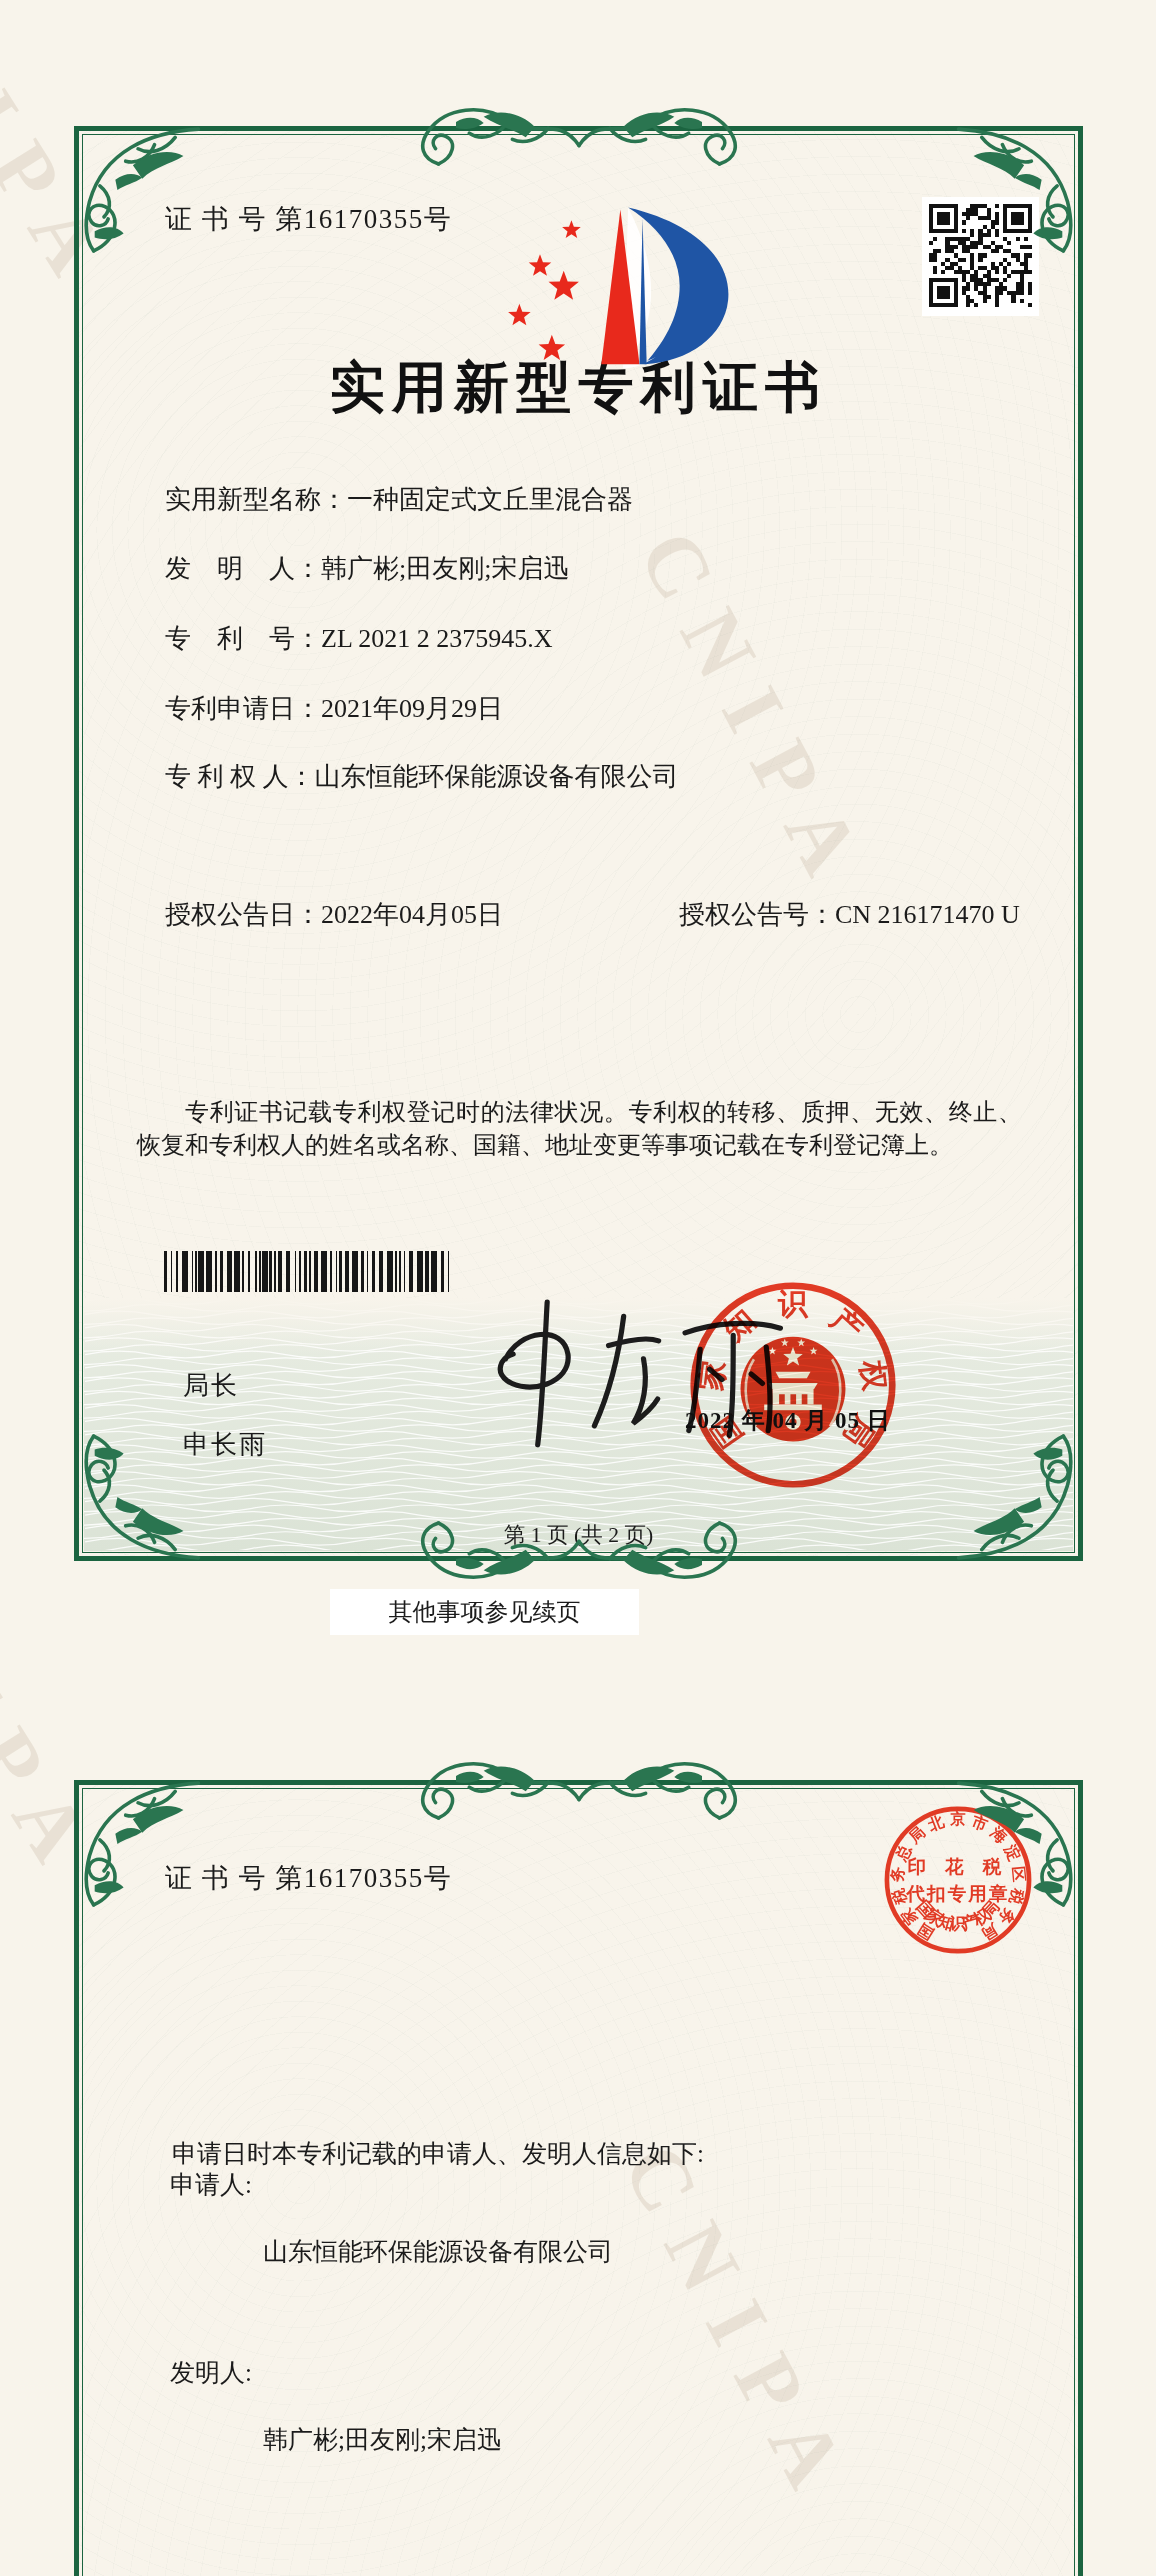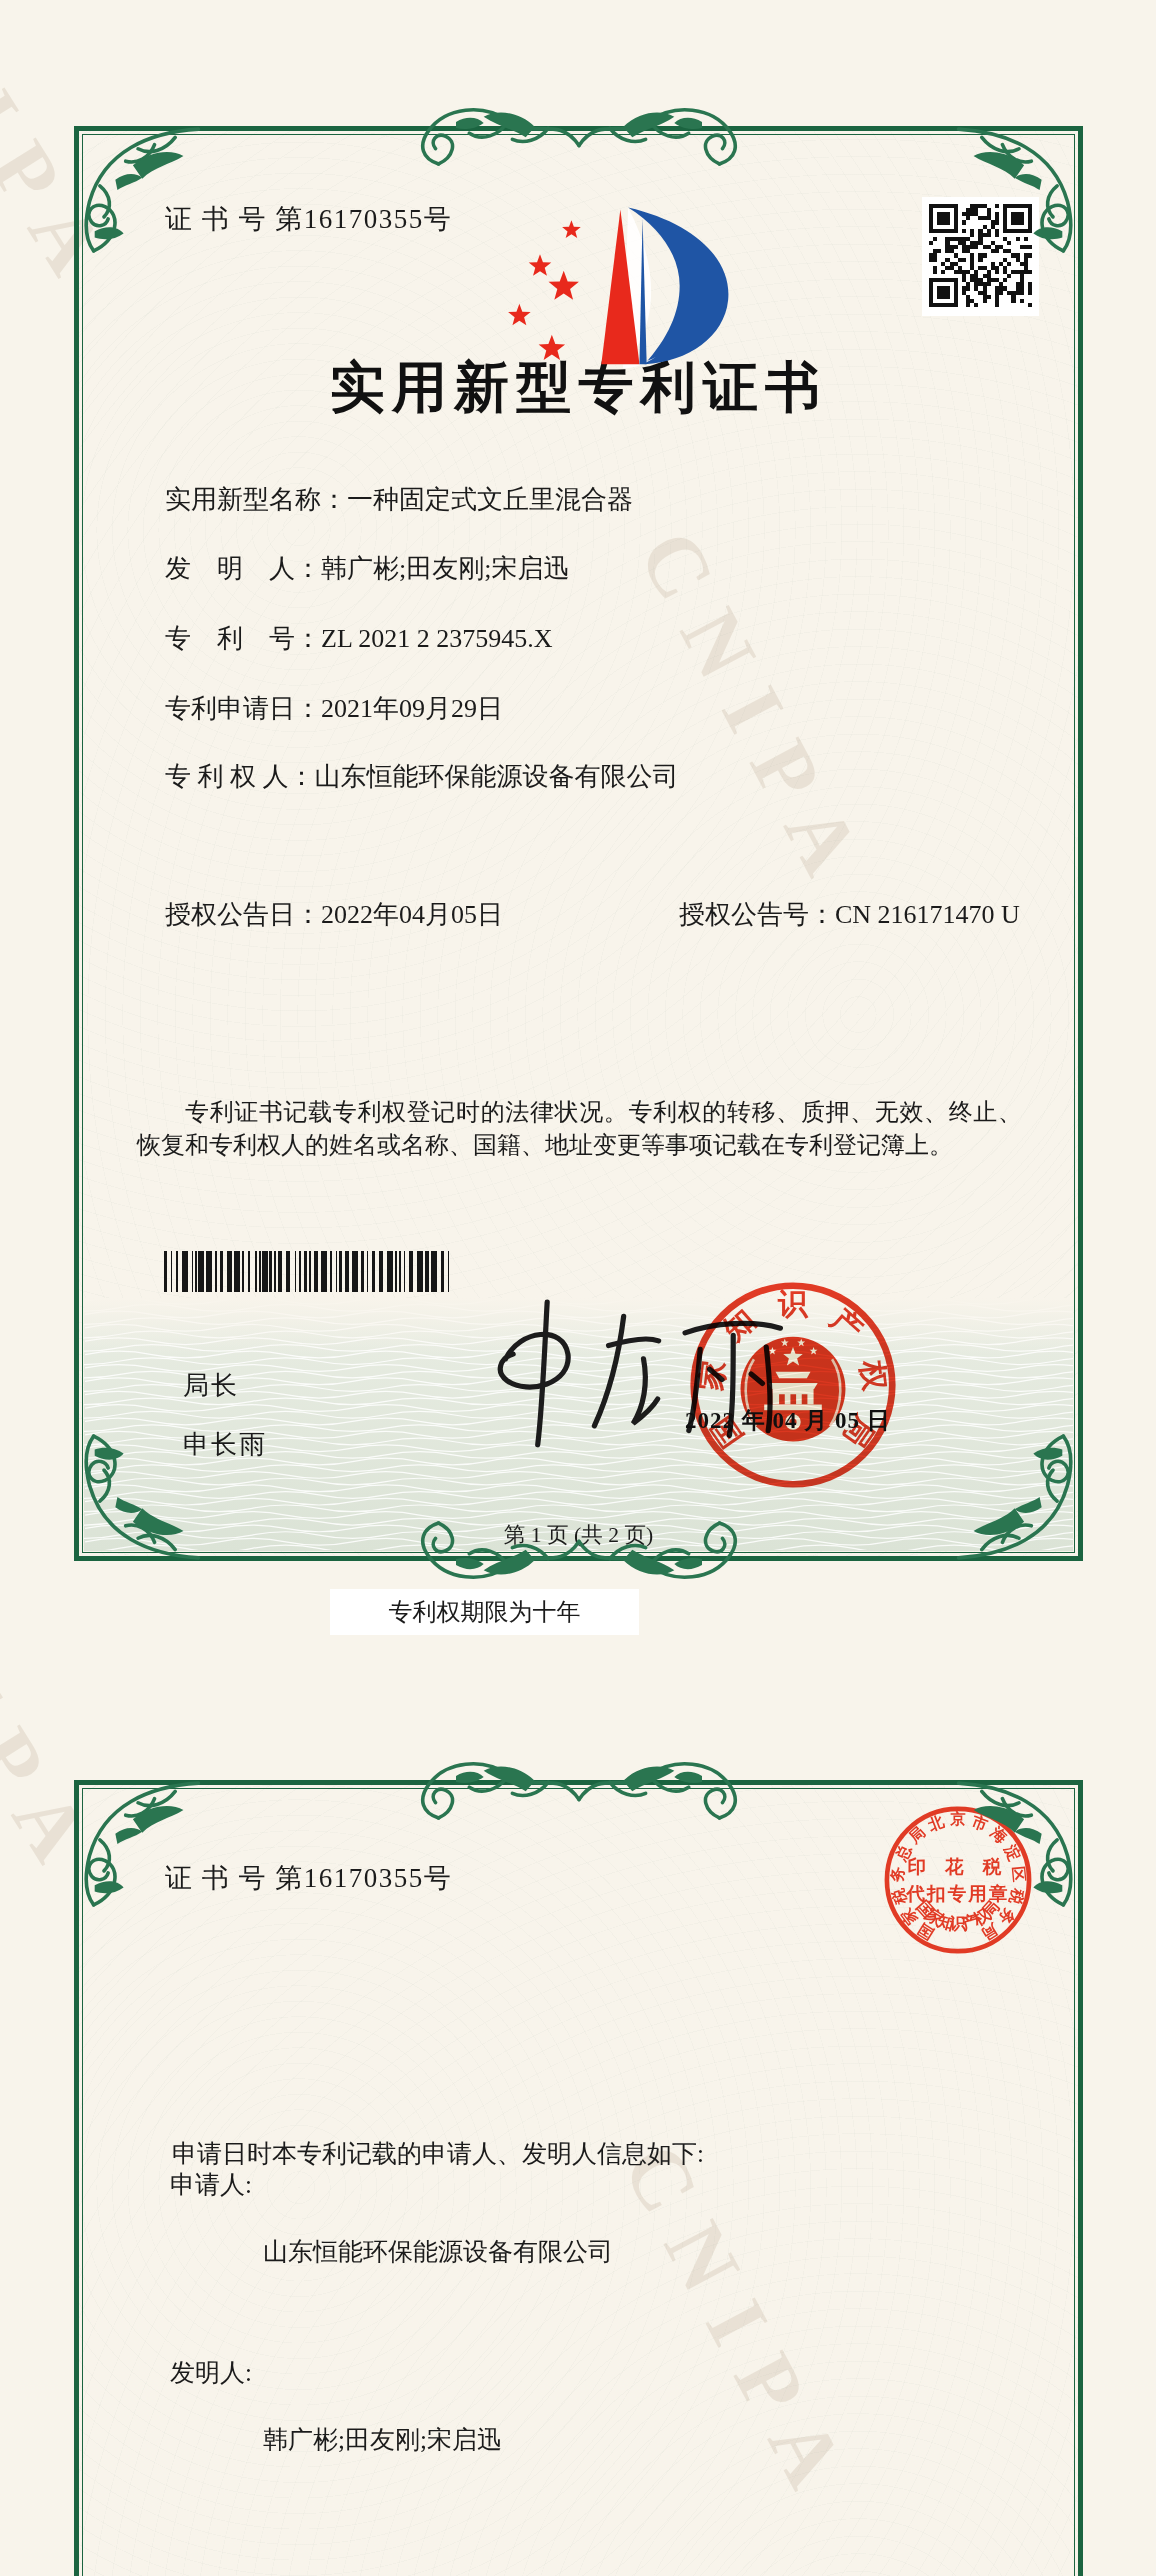--- a/index.html
+++ b/index.html
@@ -543,21 +543,21 @@
       <path d="M330,86 C312,110 282,118 260,108"></path>
     </g>
     <g fill="#2a7550">
       <path d="M304,84 C272,52 228,50 204,64 C230,82 262,88 286,104 Z"></path>
       <path d="M150,74 C170,62 192,64 204,76 C188,88 166,90 150,86 Z"></path>
     </g>
   </g>
         </svg></div>
     </div>
 
-  <div class="note">专利权期限为十年</div>
+  <div class="note">其他事项参见续页</div>
 
   <div class="frame" id="frame2">
 
     <div class="txt cert-no" style="left:86px;top:77px;">证 书 号 第16170355号</div>
 
     <svg class="seal-svg" id="stamp2" style="left:794px;top:10.3px;" width="170" height="170" viewBox="0 0 330 330">
       <circle cx="165" cy="165" r="138" fill="none" stroke="#e0301a" stroke-width="9"></circle>
       <g id="stamp2-ring" fill="#e0301a" font-family="'Liberation Serif',serif" font-weight="bold" font-size="30" text-anchor="middle">
           <text transform="translate(165,165) rotate(-148) translate(0,-108)">国</text>
           <text transform="translate(165,165) rotate(-126.85714285714286) translate(0,-108)">家</text>

